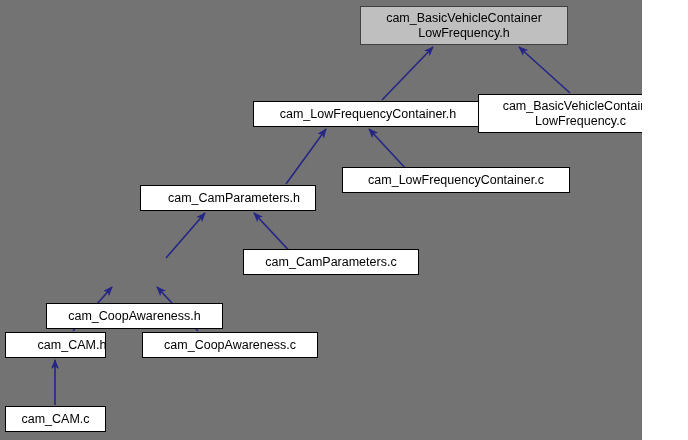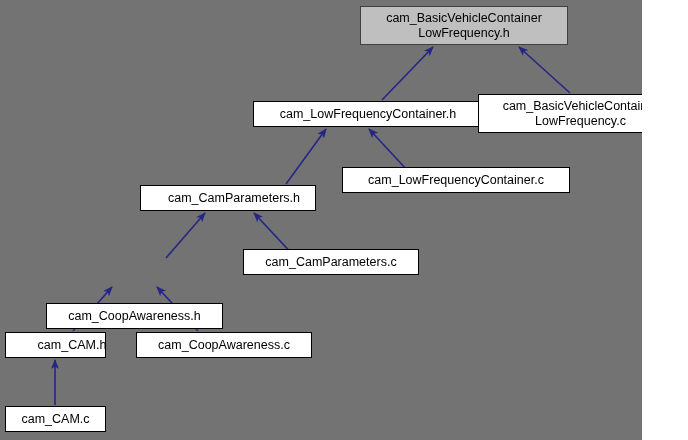--- a/index.html
+++ b/index.html
@@ -74,17 +74,17 @@
       <div class="node-box highlight" style="left: 360px; top: 6px; width: 208px; height: 39px;"><span class="node-label">cam_BasicVehicleContainer
 LowFrequency.h</span></div>
       <div class="node-box" style="left: 229px; top: 101px; width: 230px; height: 26px; margin-left: 24px;"><span class="node-label">cam_LowFrequencyContainer.h</span></div>
       <div class="node-box" style="left: 478px; top: 94px; width: 205px; height: 39px;"><span class="node-label">cam_BasicVehicleContainer
 LowFrequency.c</span></div>
       <div class="node-box" style="left: 140px; top: 185px; width: 176px; height: 26px; padding-left: 12px;"><span class="node-label">cam_CamParameters.h</span></div>
       <div class="node-box" style="left: 342px; top: 167px; width: 228px; height: 26px;"><span class="node-label">cam_LowFrequencyContainer.c</span></div>
       <div class="node-box" style="left: 46px; top: 259px; width: 177px; height: 26px; margin-top: 44px;"><span class="node-label">cam_CoopAwareness.h</span></div>
       <div class="node-box" style="left: 243px; top: 249px; width: 176px; height: 26px;"><span class="node-label">cam_CamParameters.c</span></div>
       <div class="node-box" style="left: 5px; top: 332px; width: 101px; height: 26px; padding-left: 33px;"><span class="node-label">cam_CAM.h</span></div>
-      <div class="node-box" style="left: 136px; top: 332px; width: 176px; height: 26px;"><span class="node-label">cam_CoopAwareness.c</span></div>
+      <div class="node-box" style="left: 142px; top: 332px; width: 176px; height: 26px;"><span class="node-label">cam_CoopAwareness.c</span></div>
       <div class="node-box" style="left: 5px; top: 406px; width: 101px; height: 26px;"><span class="node-label">cam_CAM.c</span></div>
     </div>
 
 </div>
 
 </body></html>

